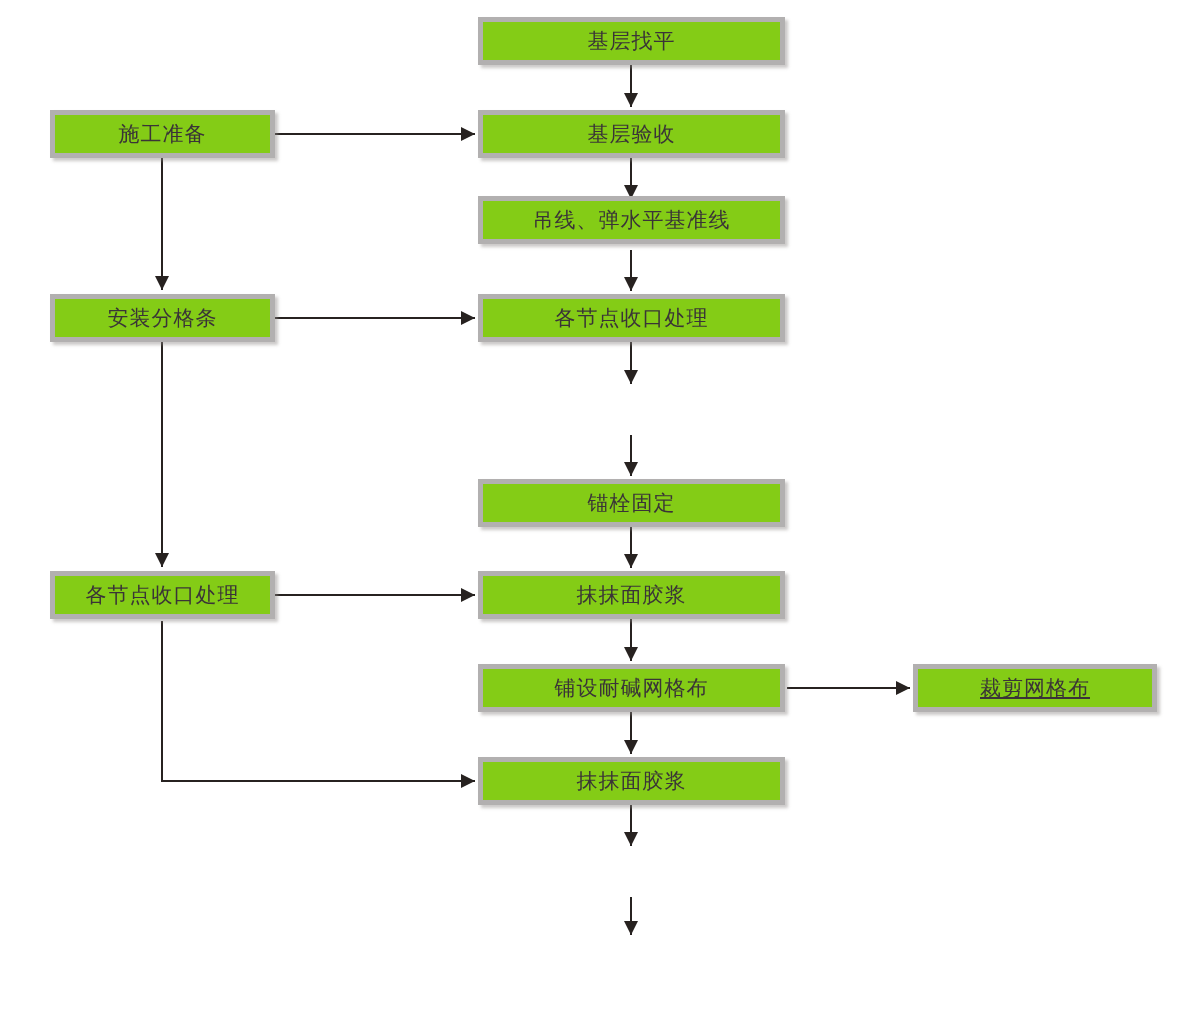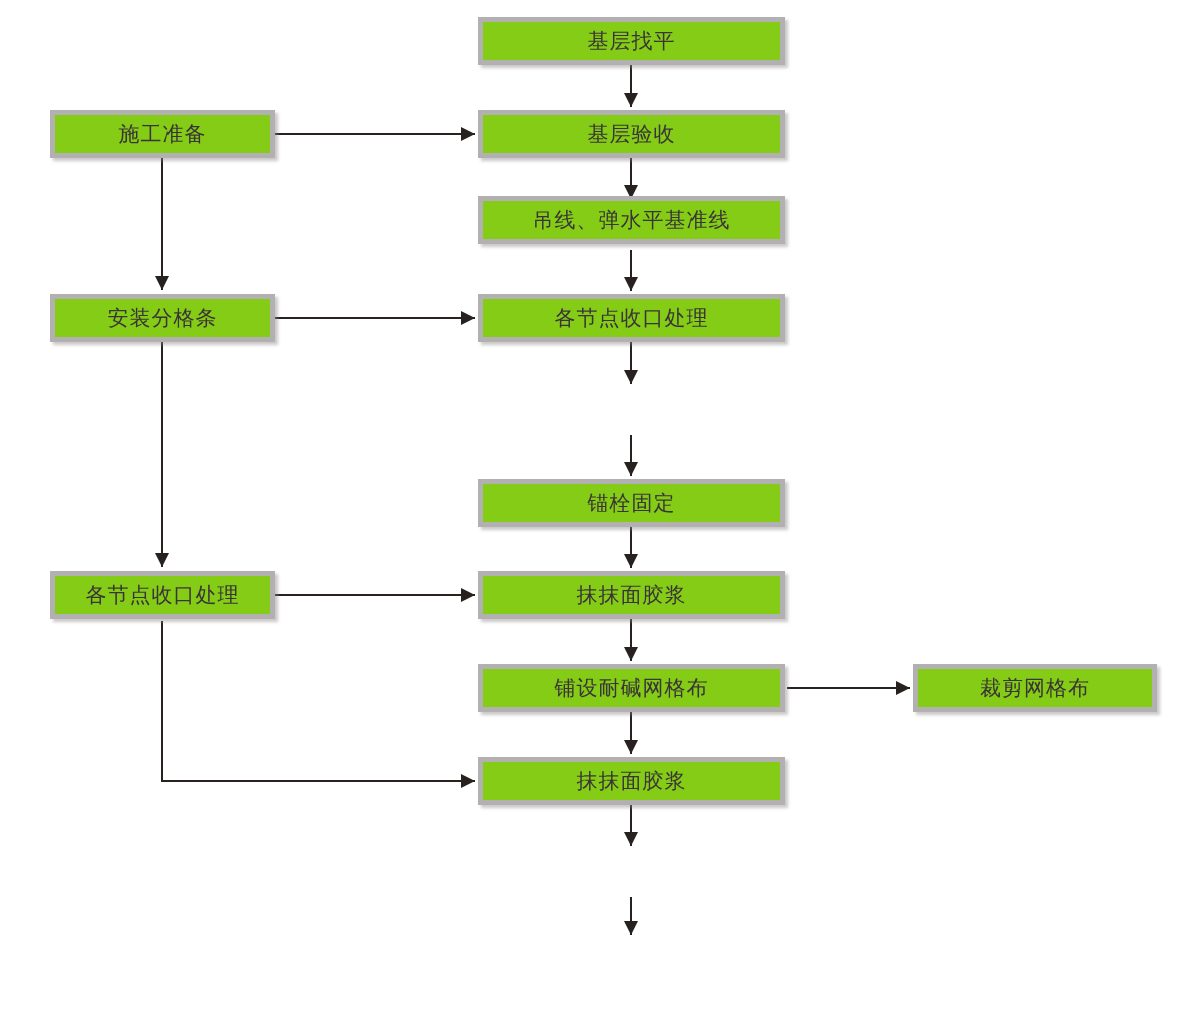--- a/index.html
+++ b/index.html
@@ -34,21 +34,21 @@
     justify-content: center;
     font-size: 21px;
     letter-spacing: 1px;
     color: #3a3437;
     text-align: center;
     white-space: nowrap;
   }
   
   .col-center { left: 478px; width: 307px; height: 48px; }
   .col-left   { left: 50px;  width: 225px; height: 48px; }
-  .col-right  { left: 913px; width: 244px; height: 48px; }
+  .col-right  { left: 913px; width: 244px; height: 48px; text-decoration: underline; }
 </style>
 </head>
 <body>
 
 <div id="canvas">
 
   <svg id="connectors" viewBox="0 0 1200 1015" xmlns="http://www.w3.org/2000/svg">
     <defs>
       <marker id="ah" viewBox="0 0 10 10" refX="10" refY="5" markerWidth="7" markerHeight="7" orient="auto-start-reverse" markerUnits="strokeWidth">
         <path d="M0,0 L10,5 L0,10 z" fill="#272220"></path>

